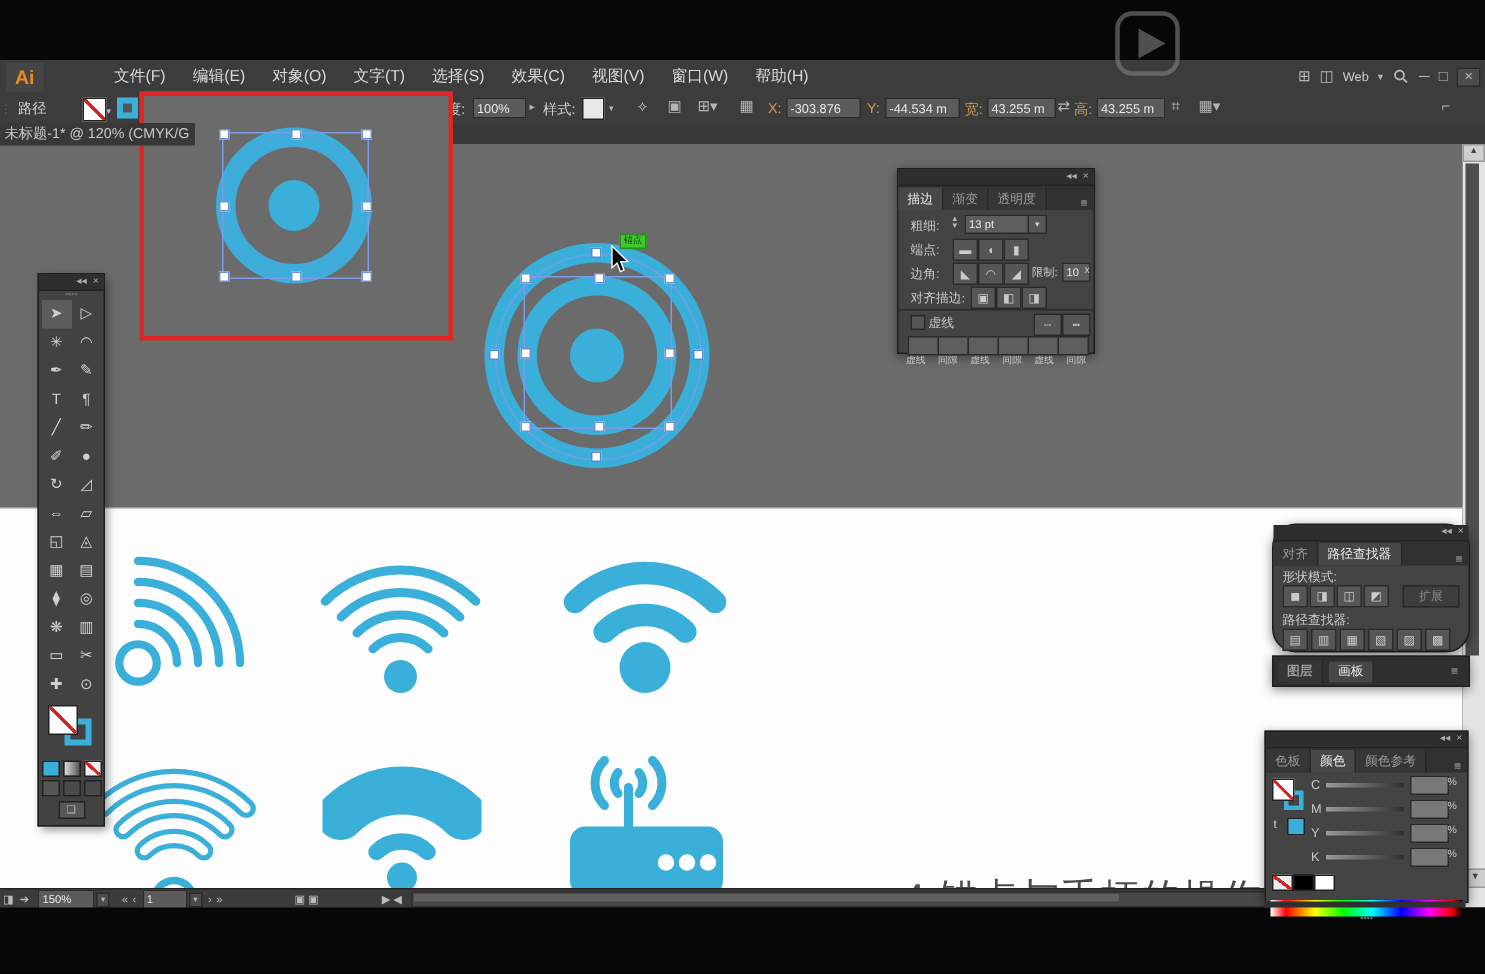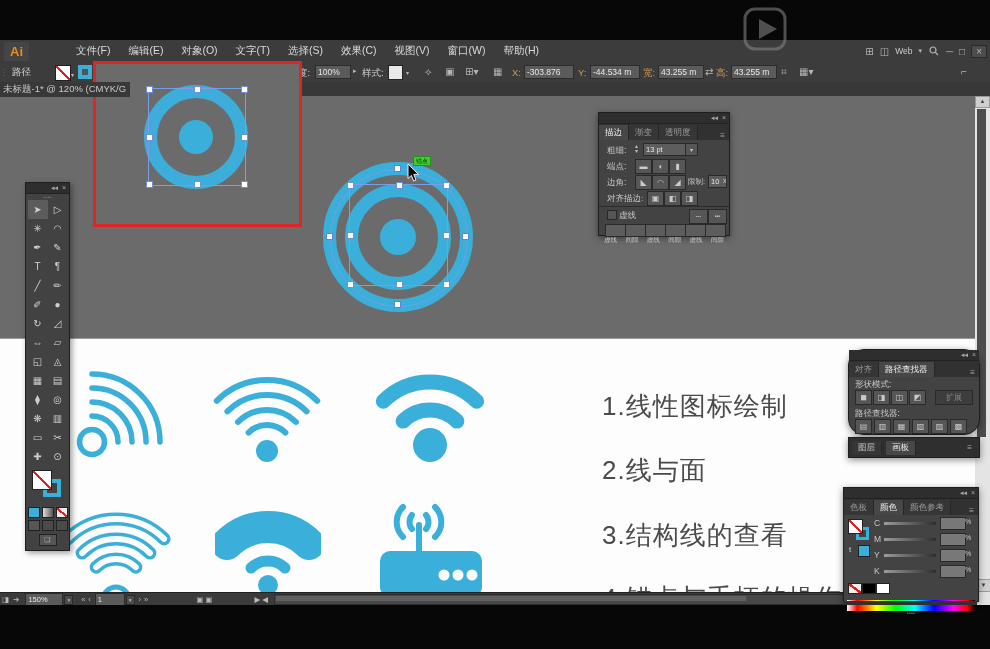--- a/index.html
+++ b/index.html
@@ -188,23 +188,20 @@
         <path d="M40,20 A11,11 0 0 0 40,34"></path>
         <path d="M54,20 A11,11 0 0 1 54,34"></path>
         <line x1="47" y1="30" x2="47" y2="58"></line>
       </g>
       <rect x="8" y="56" width="102" height="46" rx="10" fill="#3aafd9"></rect>
       <circle cx="72" cy="80" r="5.5" fill="#fff"></circle>
       <circle cx="86" cy="80" r="5.5" fill="#fff"></circle>
       <circle cx="100" cy="80" r="5.5" fill="#fff"></circle>
     </svg>
 
-    <div class="a note" style="left:602px;top:50px;">1.线性图标绘制</div>
-    <div class="a note" style="left:602px;top:114px;">2.线与面</div>
-    <div class="a note" style="left:602px;top:179px;">3.结构线的查看</div>
     <div class="a note" style="left:602px;top:242px;">4.锚点与手柄的操作</div>
   </div>
 
   <span class="a" style="left:0;top:82px;z-index:11;background:#383838;padding:1px 4px 1px 3px;font-size:9.5px;color:#c9c9c9;white-space:nowrap;">未标题-1* @ 120% (CMYK/G</span>
 
   <div class="a ring" style="left:323px;top:162px;width:150px;height:150px;border-width:13px;box-sizing:border-box;"></div>
   <div class="a ring" style="left:345px;top:184px;width:106px;height:106px;border-width:13px;box-sizing:border-box;"></div>
   <div class="a dot" style="left:380px;top:219px;width:36px;height:36px;"></div>
   <div class="a pathcircle" style="left:330px;top:169px;width:136px;height:136px;"></div>
   <span class="anchor" style="left:394px;top:165px;"></span>

